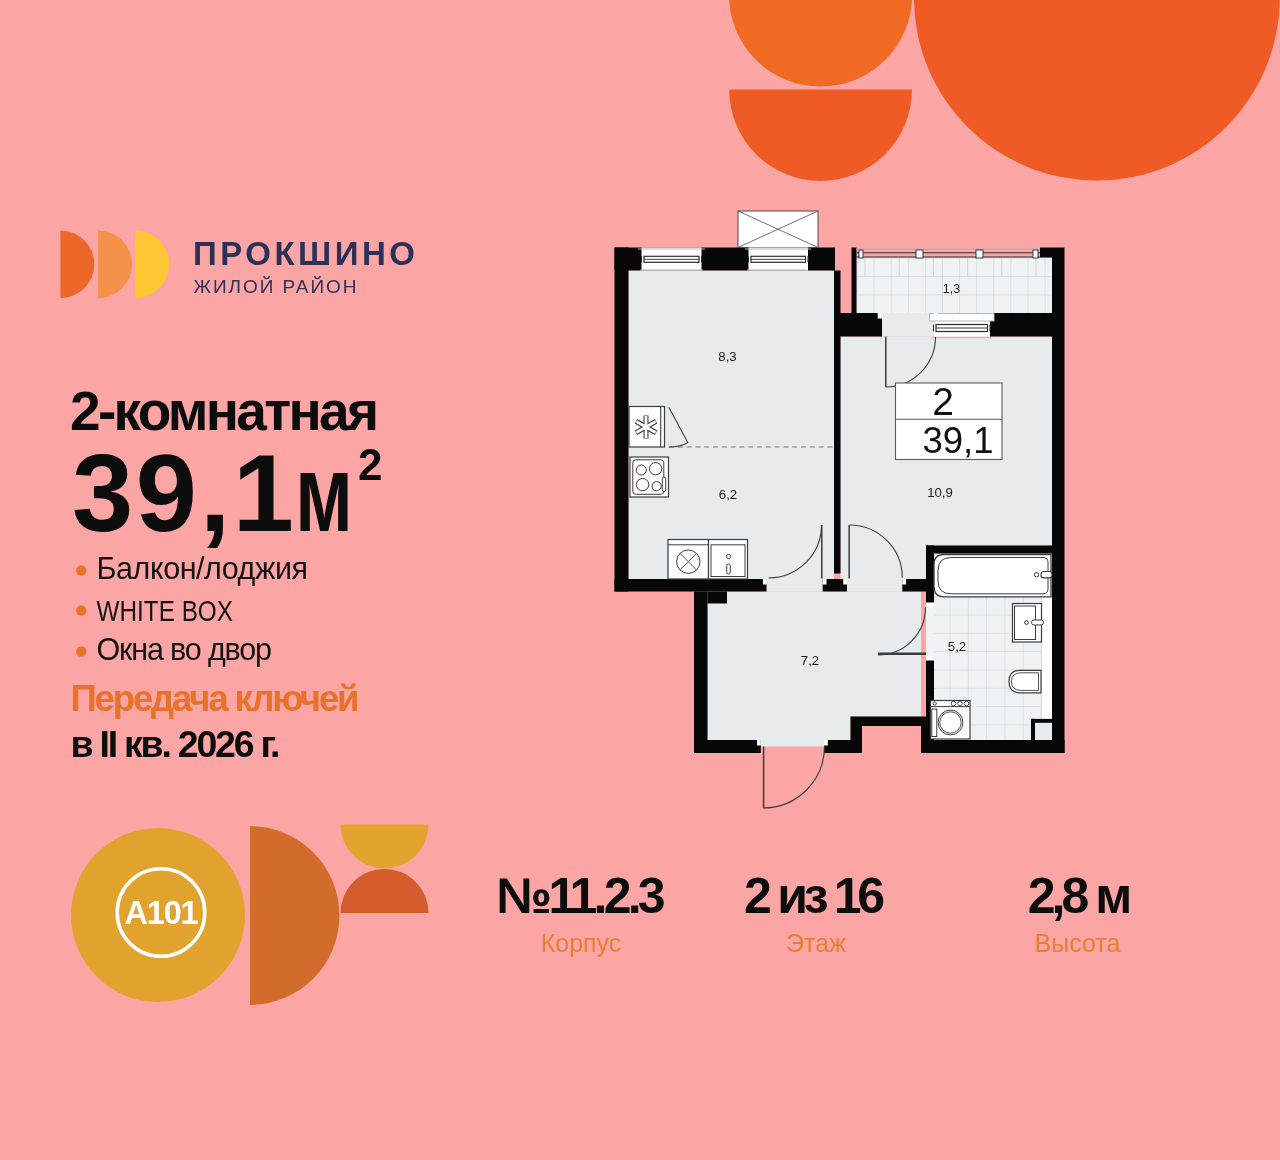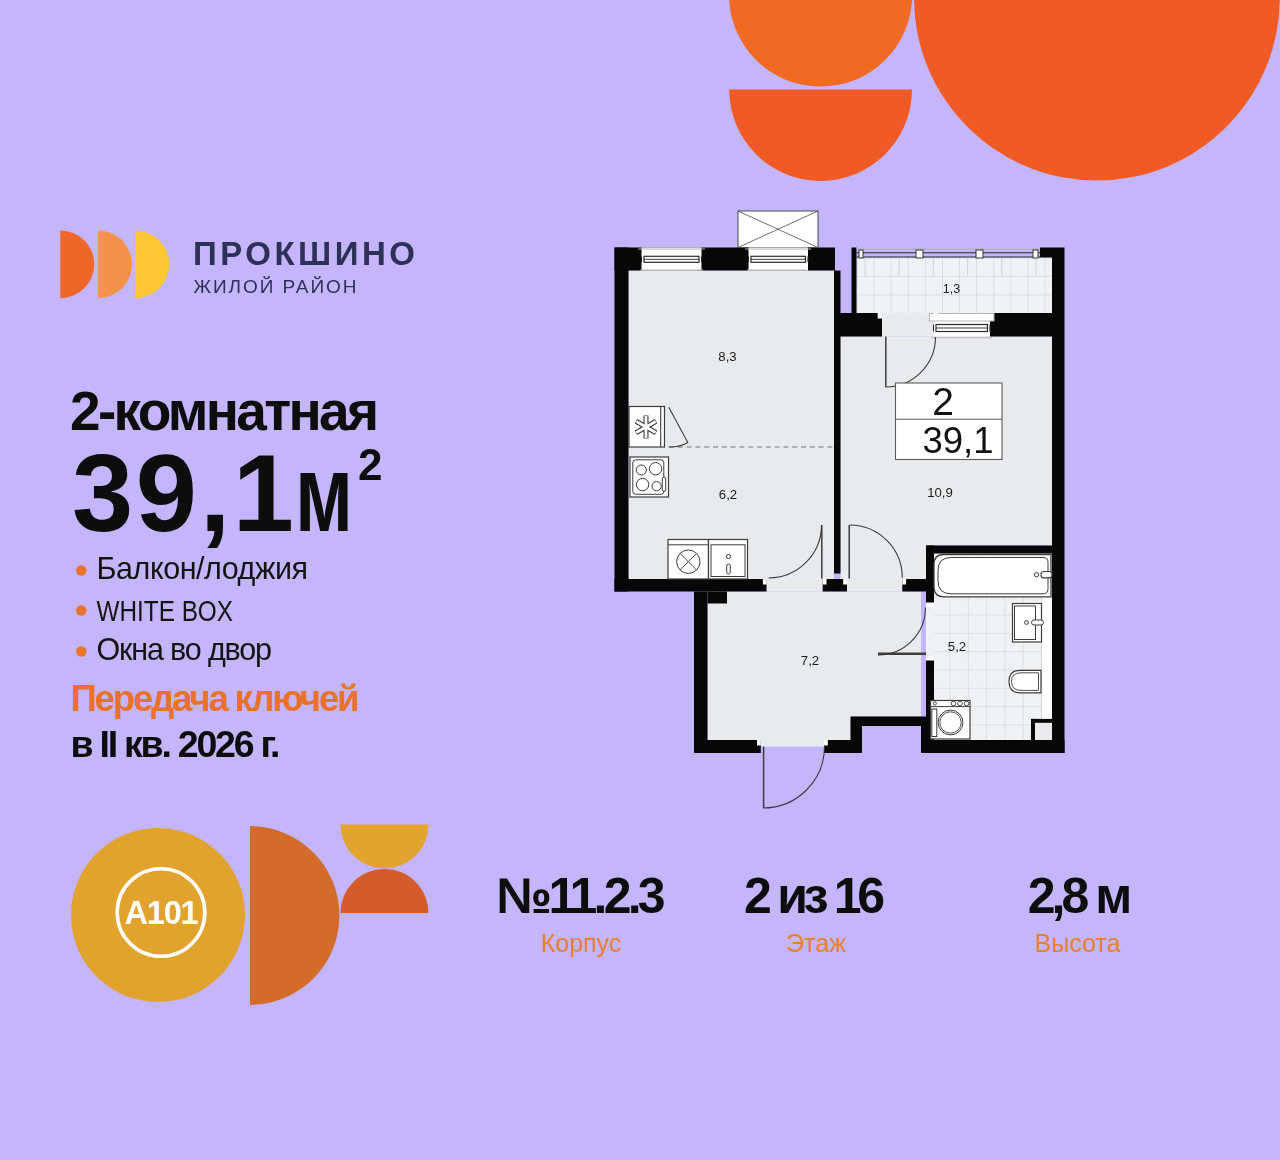--- a/index.html
+++ b/index.html
@@ -1,16 +1,16 @@
 <!DOCTYPE html>
 <html><head>
 <meta charset="utf-8">
 <style>
 html,body{margin:0;padding:0;background:#ffffff;}
-#page{position:relative;width:1280px;height:1160px;overflow:hidden;background:#c4b5fd;font-family:"Liberation Sans",sans-serif;}
+#page{position:relative;width:1280px;height:1160px;overflow:hidden;background:#fca5a5;font-family:"Liberation Sans",sans-serif;}
 #page svg{position:absolute;top:0;left:0;}
 </style>
 </head>
 <body>
 <div id="page">
 <svg width="1280" height="1160" viewBox="0 0 1280 1160">
 
 <circle cx="820.6" cy="-5" r="91.6" fill="#f06a23"></circle>
 
 <path d="M729.2,89.5 A91.4,91.4 0 0 0 912,89.5 Z" fill="#f05a24"></path>

